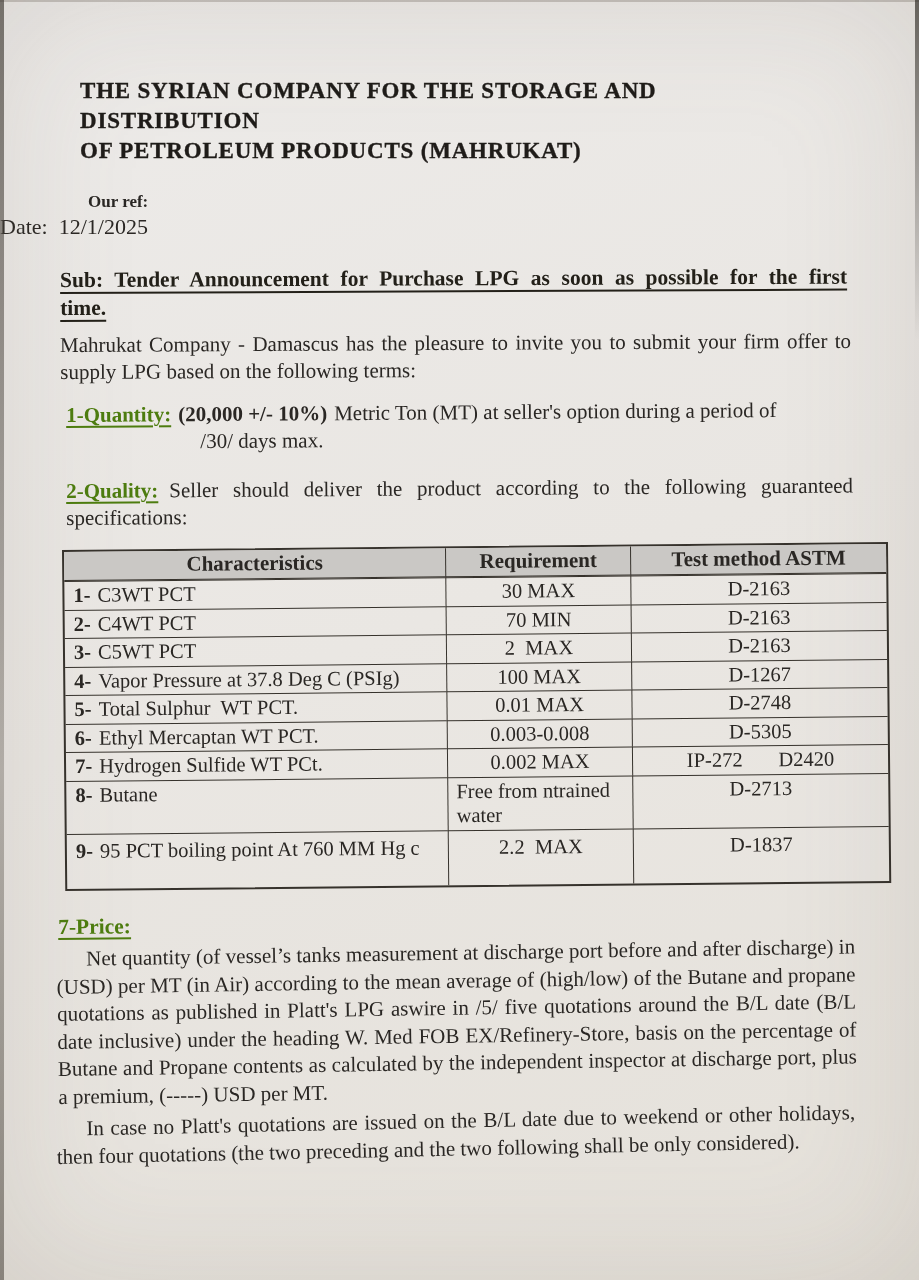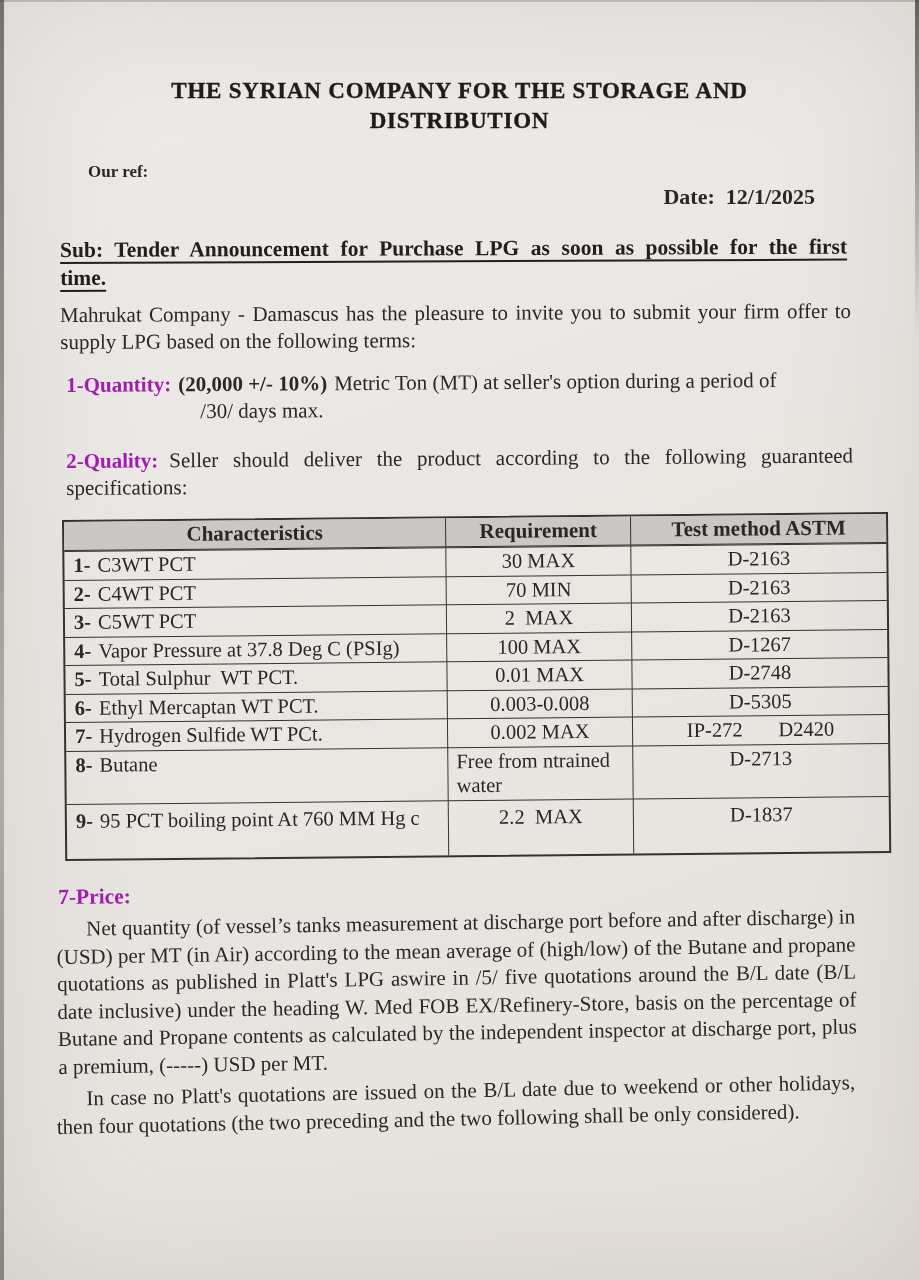--- a/index.html
+++ b/index.html
@@ -11,37 +11,37 @@
     -webkit-font-smoothing:antialiased;
   }
   .vignette{position:absolute;inset:0;pointer-events:none;
     box-shadow:inset 0 0 140px rgba(110,100,85,.16);}
   .edge-left{position:absolute;left:0;top:0;width:4px;height:1280px;
     background:linear-gradient(to bottom,rgba(60,55,48,.65),rgba(90,84,75,.35) 60%,rgba(70,64,56,.55));}
   .edge-right{position:absolute;right:0;top:0;width:4px;height:340px;
     background:linear-gradient(to bottom,rgba(50,46,40,.7),rgba(50,46,40,0));}
   .edge-top{position:absolute;left:0;top:0;width:919px;height:2px;background:rgba(120,113,103,.35);}
 
-  .letterhead{margin:76px 80px 0 80px;text-align:center;
+  .letterhead{margin:76px 80px 0 80px;text-align:left;
     font-weight:bold;font-size:23px;line-height:30px;color:#1f1c19;
     letter-spacing:.8px;-webkit-text-stroke:.35px #1f1c19;}
   .ref-row{margin:26px 0 0 88px;font-weight:bold;font-size:17px;}
-  .date-row{margin:2px 104px 0 0;text-align:right;font-weight:bold;font-size:22px;white-space:pre-wrap;}
+  .date-row{margin:2px 104px 0 0;font-weight:normal;font-size:22px;white-space:pre-wrap;}
 
   .subject{margin:26px 72px 0 60px;font-weight:bold;font-size:21.5px;line-height:28px;
     transform:rotate(-.25deg);transform-origin:left top;color:#232019;}
   .subject .l1{display:block;text-align:justify;text-align-last:justify;
     text-decoration:underline;text-decoration-thickness:2px;text-underline-offset:5px;}
   .subject .l2{display:block;text-decoration:underline;text-decoration-thickness:2px;text-underline-offset:5px;}
 
   .para{font-size:21px;line-height:27px;}
   .intro{margin:10px 68px 0 60px;text-align:justify;transform:rotate(-.3deg);transform-origin:left top;}
   .intro b{font-weight:normal;}
 
-  .h-ul{font-weight:bold;text-decoration-thickness:2px;text-underline-offset:4px;color:#a21caf;}
+  .h-ul{font-weight:bold;text-decoration:underline;text-decoration-thickness:2px;text-underline-offset:4px;color:#4d7c0f;}
   .quantity{margin:16px 68px 0 66px;transform:rotate(-.4deg);transform-origin:left top;}
   .quantity .gap{margin-right:7px;}
   .quantity b{font-weight:bold;}
   .q2{margin-left:134px;}
   .quality{margin:22px 66px 0 66px;text-align:justify;transform:rotate(-.4deg);transform-origin:left top;}
   .quality .h-ul{margin-right:11px;}
 
   .tbl{margin:18px 0 0 62px;width:822px;border:2px solid #36322c;
     transform:rotate(-.55deg);transform-origin:left top;background:rgba(255,255,255,.06);}
   .tr{display:grid;grid-template-columns:381px 185px 256px;}
@@ -67,20 +67,21 @@
 </head>
 <body>
 
 <div class="vignette"></div>
 <div class="edge-top"></div>
 <div class="edge-left"></div>
 <div class="edge-right"></div>
 
 <div class="letterhead">
   <span>THE SYRIAN COMPANY FOR THE STORAGE AND DISTRIBUTION</span><br>
+  <span>OF PETROLEUM PRODUCTS (MAHRUKAT)</span>
 </div>
 
 <div class="ref-row">Our ref:</div>
 
 <div class="date-row"><span>Date:</span><span>  </span><span>12/1/2025</span></div>
 
 <div class="subject">
   <span class="l1">Sub: Tender Announcement for Purchase LPG as soon as  possible for the first</span>
   <span class="l2">time.</span>
 </div>

